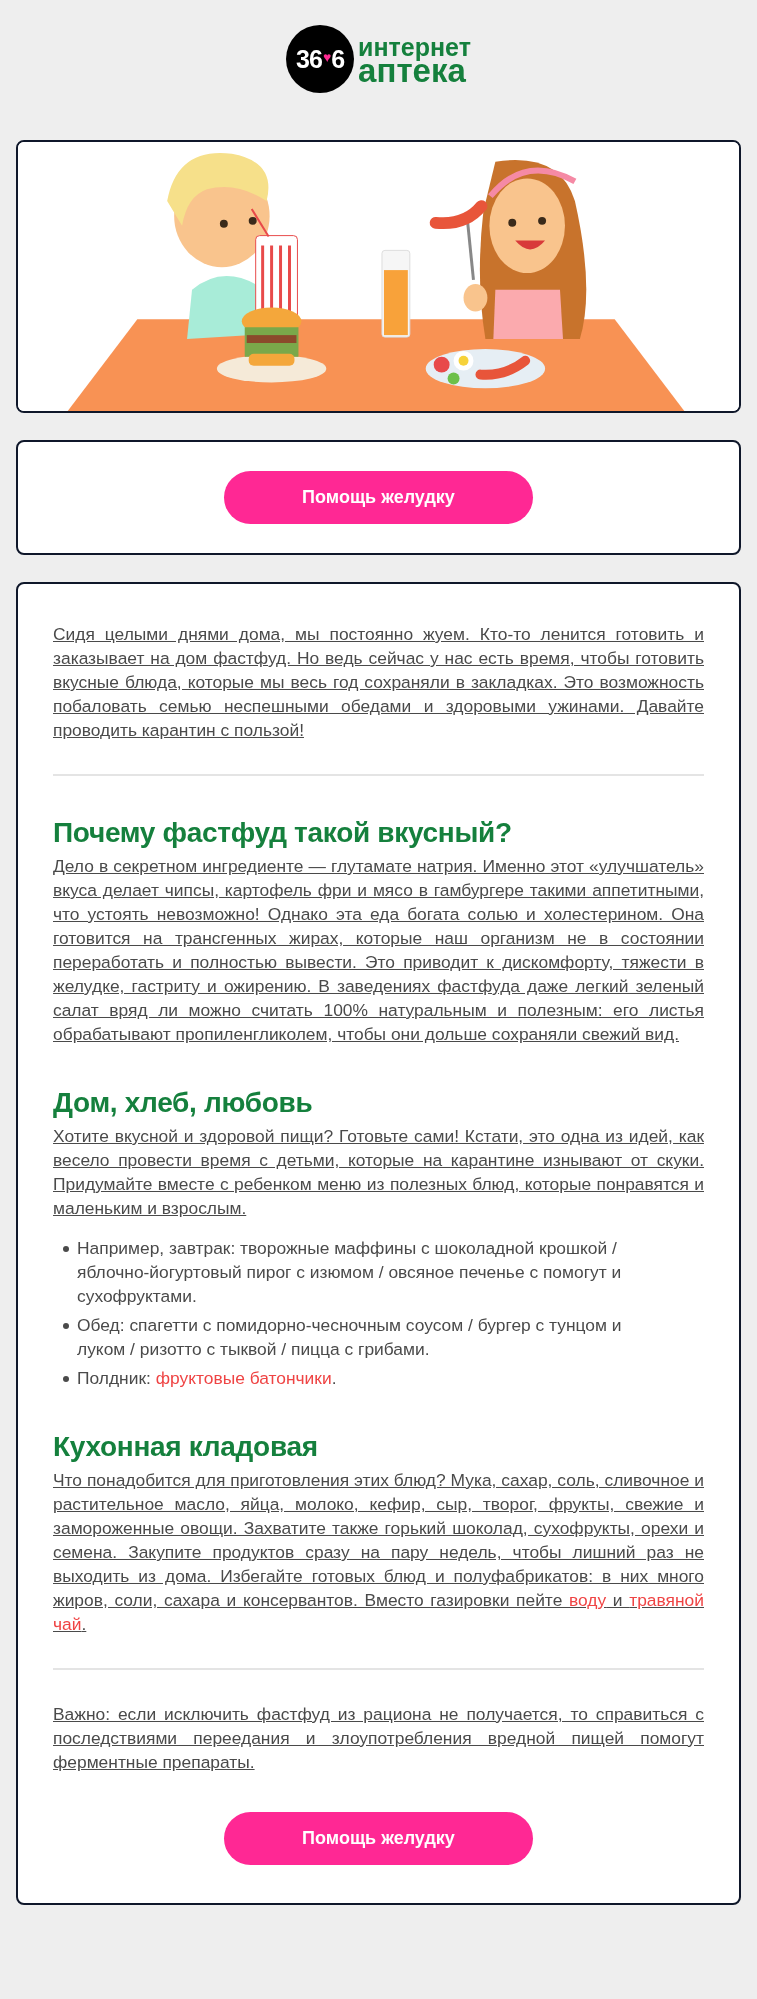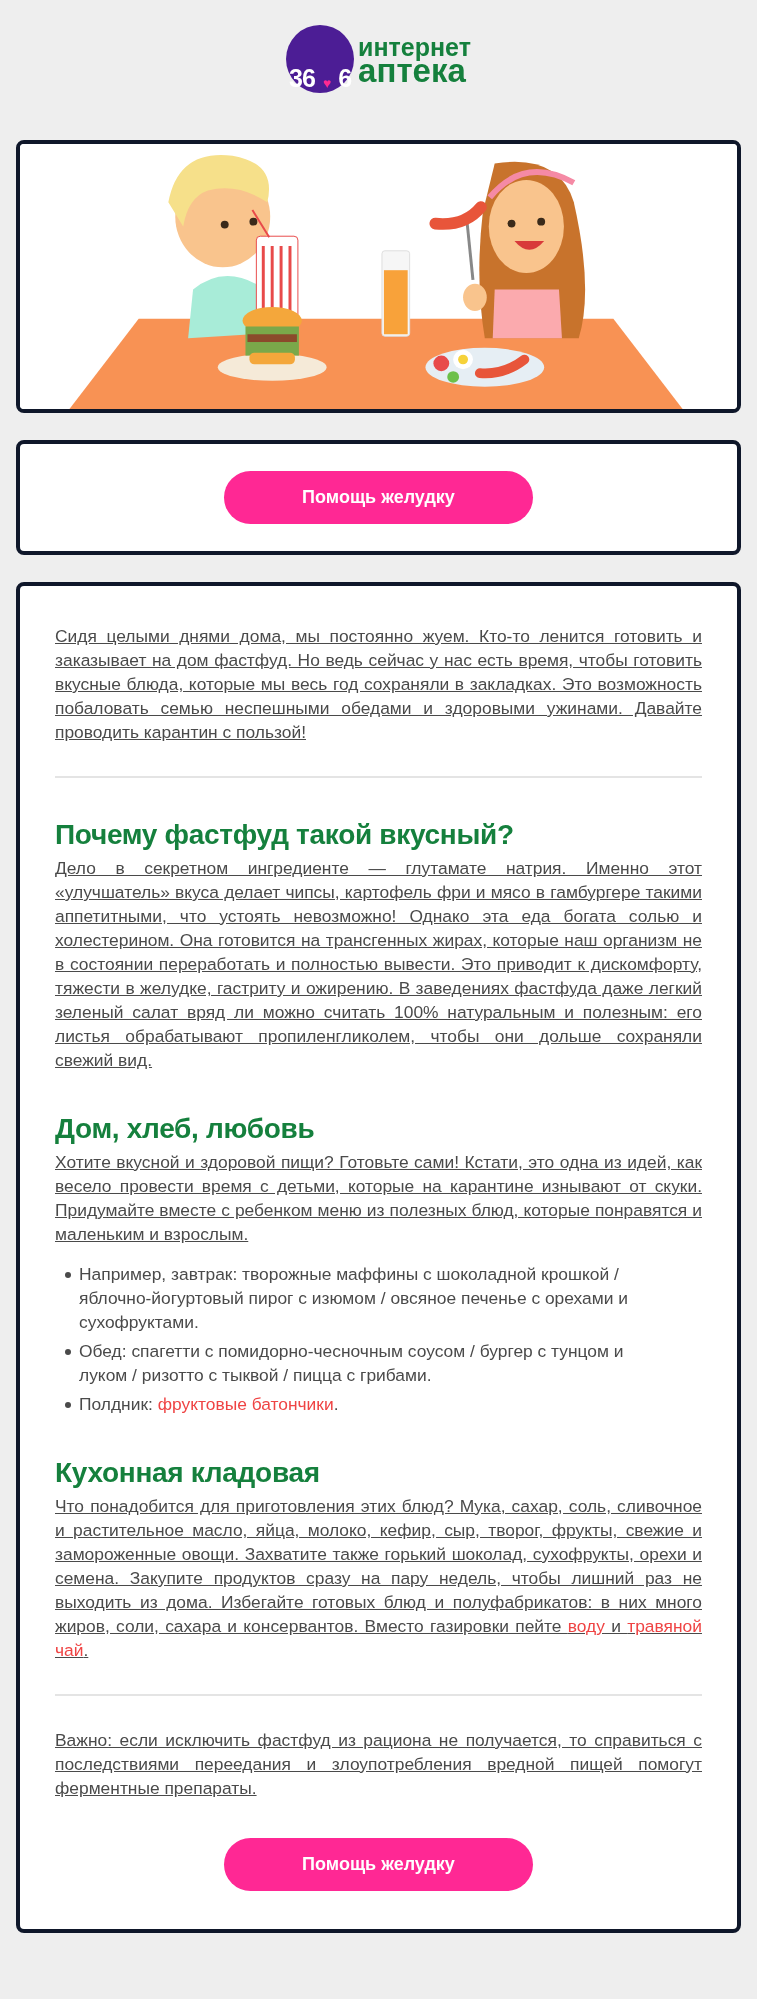--- a/index.html
+++ b/index.html
@@ -1,26 +1,26 @@
 <!DOCTYPE html>
 <html><head>
 <meta charset="utf-8">
 <style>
   * { box-sizing: border-box; margin: 0; padding: 0; }
   html, body { width: 757px; background: #eeeeee; }
   body { font-family: "Liberation Sans", sans-serif; color: #4a4a4a; }
   .page { width: 757px; padding: 0 16px 19px 16px; }
   .header { height: 140px; display: flex; align-items: flex-start; justify-content: center; padding-top: 25px; }
   .logo { display: flex; align-items: center; gap: 4px; }
-  .logo-circle { width: 68px; height: 68px; border-radius: 50%; background: #4c1d95; display: flex; align-items: flex-end; justify-content: center; color: #fff; font-weight: bold; font-size: 25px; letter-spacing: -1px; gap: 7px; }
+  .logo-circle { width: 68px; height: 68px; border-radius: 50%; background: #000000; display: flex; align-items: center; justify-content: center; color: #fff; font-weight: bold; font-size: 25px; letter-spacing: -1px; }
   .logo-circle .dot { color: #ff2a92; font-size: 14px; margin: 0 1px; position: relative; top: -2px; }
   .logo-text { color: #15803d; font-weight: bold; line-height: 24px; }
   .logo-text .l1 { font-size: 25px; display: block; }
   .logo-text .l2 { font-size: 33px; display: block; }
-  .card { background: #fff; border-radius: 8px; border: 4px solid #0f172a; }
+  .card { background: #fff; border-radius: 8px; border: 2px solid #0f172a; }
   .hero { height: 273px; overflow: hidden; position: relative; }
   .hero svg { display: block; width: 100%; height: 100%; }
   .btn-card { margin-top: 27px; height: 115px; display: flex; align-items: center; justify-content: center; }
   .btn { display: inline-flex; align-items: center; justify-content: center; width: 309px; height: 53px; border-radius: 27px; background: #ff2894; color: #fff; font-weight: bold; font-size: 18px; text-decoration: none; cursor: pointer; }
   .main { margin-top: 27px; padding: 38px 35px 38px 35px; }
   .main p { font-size: 17.4px; line-height: 24px; text-align: justify; color: #4a4a4a; text-decoration: underline; }
   .divider { height: 2px; background: #e4e4e4; margin: 32px 0 32px 0; }
   .main h2 { font-size: 28px; font-weight: bold; color: #15803d; line-height: 34px; margin-bottom: 4px; letter-spacing: -0.3px; margin-top: 40px; }
   .section { margin-bottom: 28px; }
   .main ul { list-style: none; margin-top: 16px; padding-left: 10px; }
@@ -109,21 +109,21 @@
 
     <div class="section">
       <h2>Почему фастфуд такой вкусный?</h2>
       <p>Дело в секретном ингредиенте — глутамате натрия. Именно этот «улучшатель» вкуса делает чипсы, картофель фри и мясо в гамбургере такими аппетитными, что устоять невозможно! Однако эта еда богата солью и холестерином. Она готовится на трансгенных жирах, которые наш организм не в состоянии переработать и полностью вывести. Это приводит к дискомфорту, тяжести в желудке, гастриту и ожирению. В заведениях фастфуда даже легкий зеленый салат вряд ли можно считать 100% натуральным и полезным: его листья обрабатывают пропиленгликолем, чтобы они дольше сохраняли свежий вид.</p>
     </div>
 
     <div class="section">
       <h2>Дом, хлеб, любовь</h2>
       <p>Хотите вкусной и здоровой пищи? Готовьте сами! Кстати, это одна из идей, как весело провести время с детьми, которые на карантине изнывают от скуки. Придумайте вместе с ребенком меню из полезных блюд, которые понравятся и маленьким и взрослым.</p>
       <ul>
-        <li>Например, завтрак: творожные маффины с шоколадной крошкой / яблочно-йогуртовый пирог с изюмом / овсяное печенье с орехами и сухофруктами.</li>
+        <li>Например, завтрак: творожные маффины с шоколадной крошкой / яблочно-йогуртовый пирог с изюмом / овсяное печенье с помогут и сухофруктами.</li>
         <li>Обед: спагетти с помидорно-чесночным соусом / бургер с тунцом и луком / ризотто с тыквой / пицца с грибами.</li>
         <li><span>Полдник: </span><a class="link">фруктовые батончики</a><span>.</span></li>
       </ul>
     </div>
 
     <div class="section">
       <h2>Кухонная кладовая</h2>
       <p><span>Что понадобится для приготовления этих блюд? Мука, сахар, соль, сливочное и растительное масло, яйца, молоко, кефир, сыр, творог, фрукты, свежие и замороженные овощи. Захватите также горький шоколад, сухофрукты, орехи и семена. Закупите продуктов сразу на пару недель, чтобы лишний раз не выходить из дома. Избегайте готовых блюд и полуфабрикатов: в них много жиров, соли, сахара и консервантов. Вместо газировки пейте </span><a class="link">воду</a><span> и </span><a class="link">травяной чай</a><span>.</span></p>
     </div>
 

